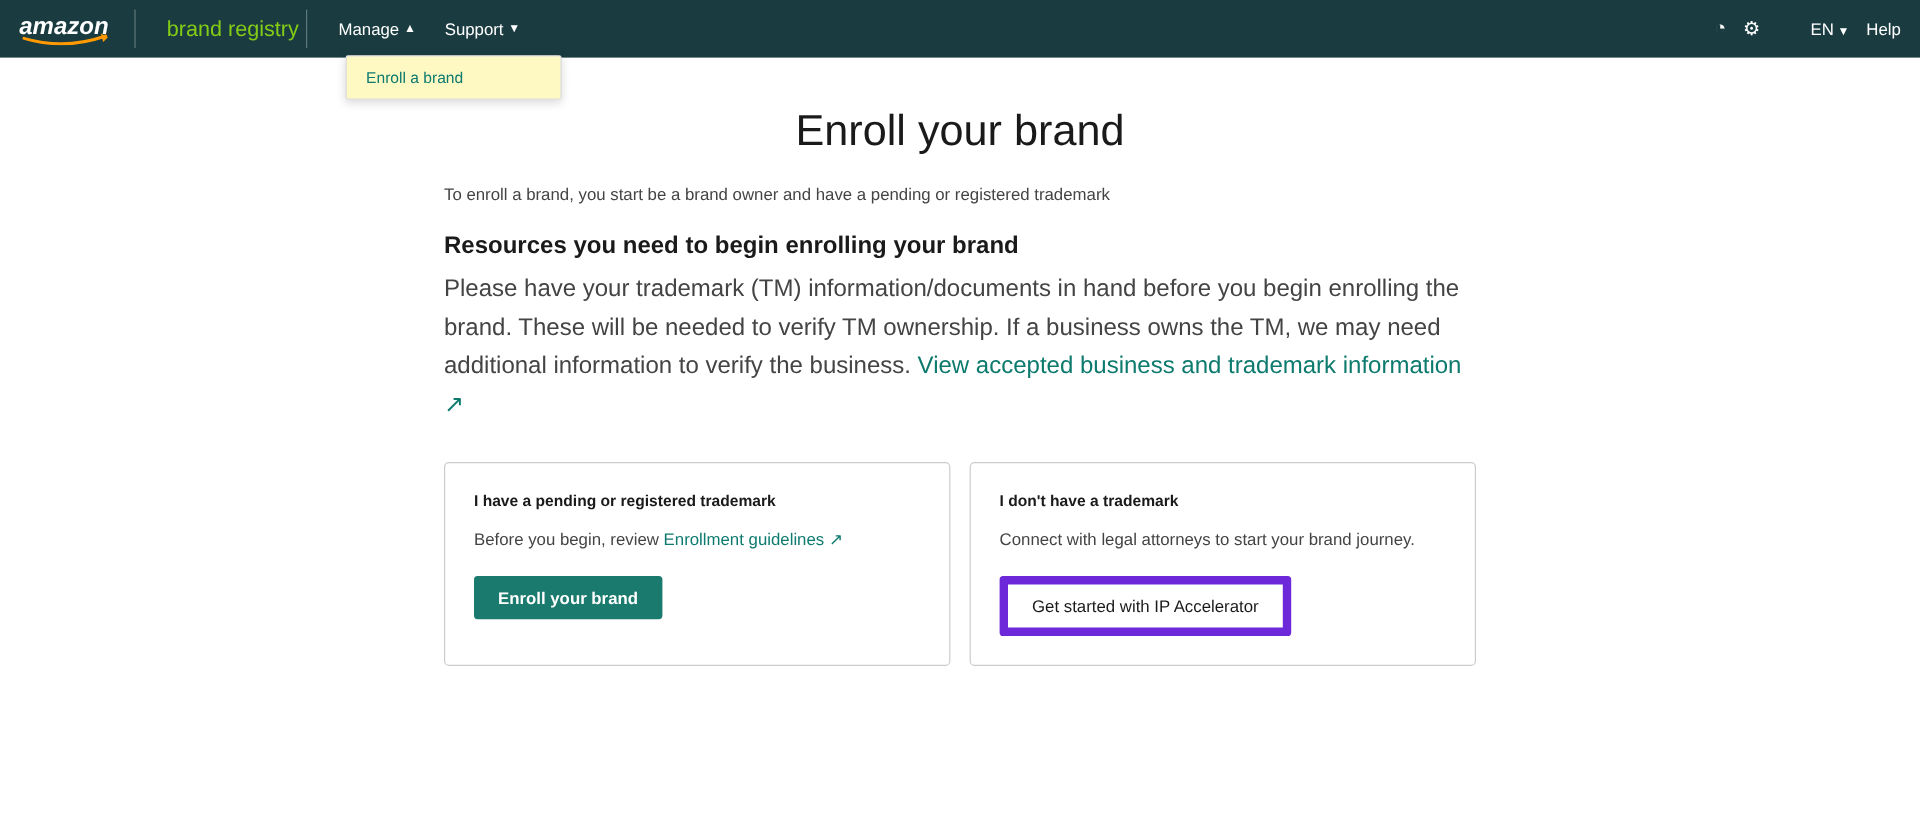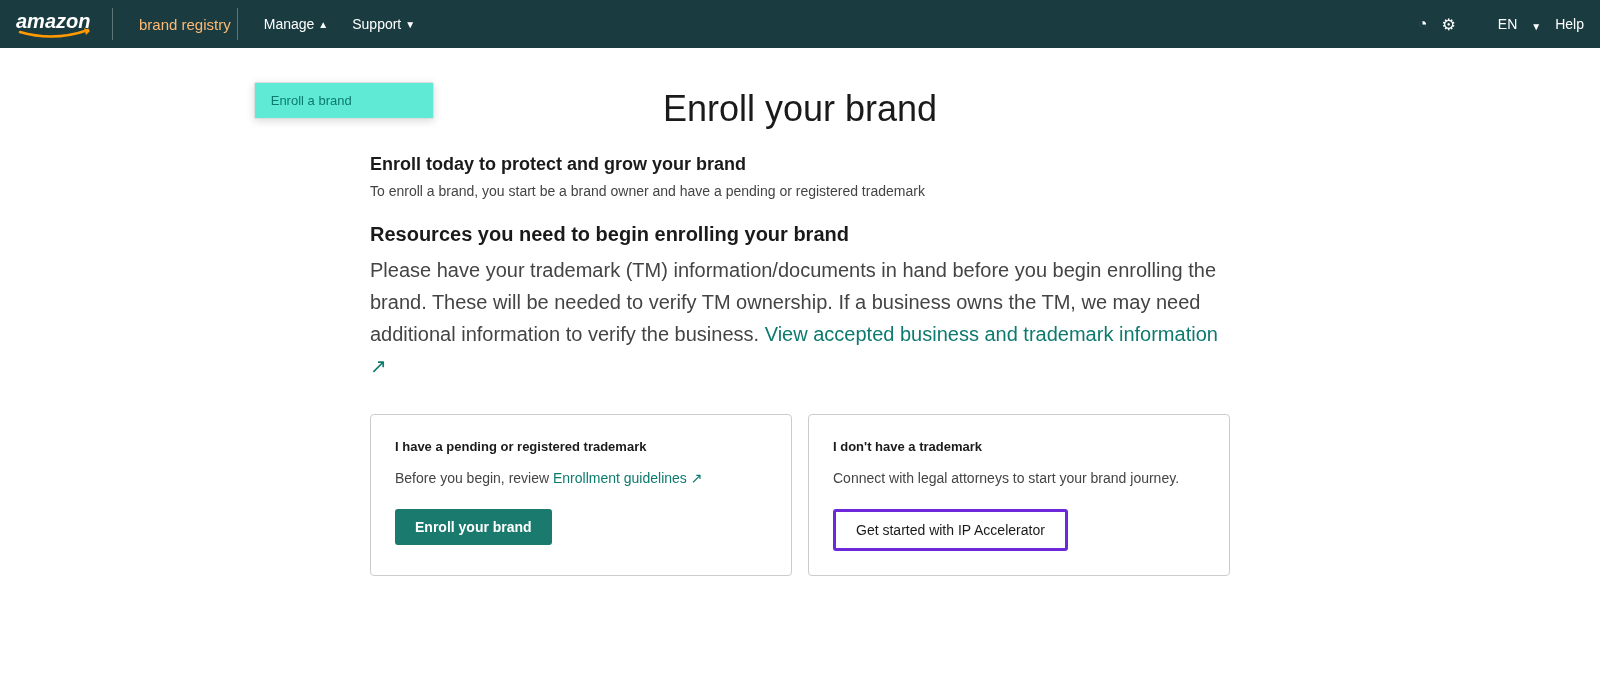--- a/index.html
+++ b/index.html
@@ -9,22 +9,22 @@
     .navbar {
       background-color: #1a3c40;
       display: flex;
       align-items: center;
       height: 48px;
       padding: 0 16px;
       position: relative;
       z-index: 100;
     }
     .brand-registry-text {
-      color: #fdba74;
-      font-size: 15px;
+      color: #84cc16;
+      font-size: 18px;
       margin-left: 4px;
     }
     .nav-separator {
       width: 1px;
       height: 32px;
       background: rgba(255,255,255,0.3);
       margin-right: 16px;
     }
     .nav-links {
       display: flex;
@@ -55,45 +55,44 @@
       color: #fff;
       font-size: 16px;
       cursor: pointer;
     }
     .nav-lang {
       color: #fff;
       font-size: 14px;
       cursor: pointer;
       display: flex;
       align-items: flex-end;
-      gap: 14px;
+      gap: 3px;
       padding-left: 28px;
     }
     .nav-help {
       color: #fff;
       font-size: 14px;
       cursor: pointer;
     }
 
     
     .dropdown-container {
       position: relative;
       display: inline-block;
     }
     .dropdown-menu {
       position: absolute;
       top: 36px;
-      left: 0;
-      background: #5eead4;
+      left: 16px;
+      background: #fef9c3;
       border: 1px solid #ddd;
       border-radius: 2px;
       box-shadow: 0 2px 8px rgba(0,0,0,0.15);
       min-width: 180px;
       z-index: 200;
-      margin-top: 36px;
     }
     .dropdown-item {
       display: block;
       padding: 10px 16px;
       color: #0d7a6e;
       font-size: 13px;
       cursor: pointer;
       text-decoration: none;
       white-space: nowrap;
     }
@@ -175,21 +174,21 @@
       border-radius: 3px;
       padding: 10px 20px;
       font-size: 14px;
       font-weight: bold;
       cursor: pointer;
     }
 
     .btn-ip {
       background-color: #fff;
       color: #1a1a1a;
-      border: 3px solid #6d28d9;
+      border: 7px solid #6d28d9;
       border-radius: 3px;
       padding: 10px 20px;
       font-size: 14px;
       cursor: pointer;
     }
 
     
     .logo-wrapper {
       display: flex;
       align-items: center;
@@ -244,21 +243,20 @@
       <span>EN</span>
       <span style="font-size:10px;">▼</span>
     </span>
     <span class="nav-help">Help</span>
   </div>
 </nav>
 
 <main class="main-content">
   <h1 class="page-title">Enroll your brand</h1>
 
-  <h2 class="section-heading">Enroll today to protect and grow your brand</h2>
   <p class="section-subtext">To enroll a brand, you start be a brand owner and have a pending or registered trademark</p>
 
   <h2 class="resources-heading">Resources you need to begin enrolling your brand</h2>
   <p class="resources-desc">
     <span>Please have your trademark (TM) information/documents in hand before you begin enrolling the brand. These will be needed to verify TM ownership. If a business owns the TM, we may need additional information to verify the business.</span>
     <a href="#">
       <span>View accepted business and trademark information</span>
       <span> ↗</span>
     </a>
   </p>

